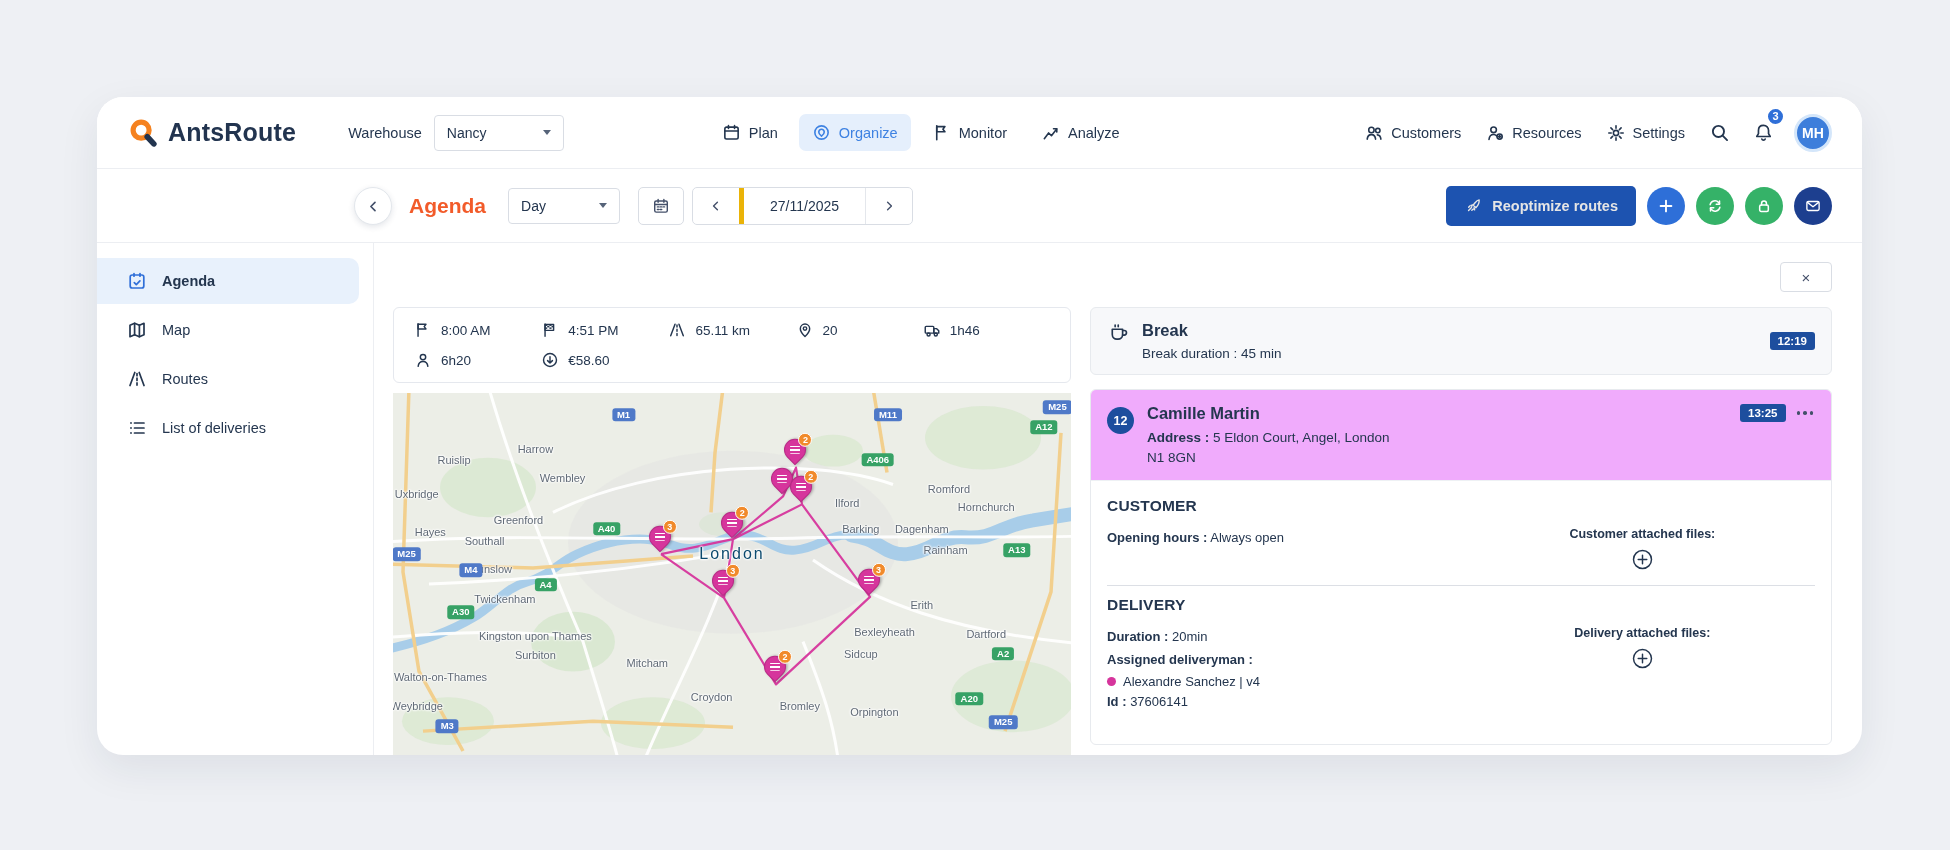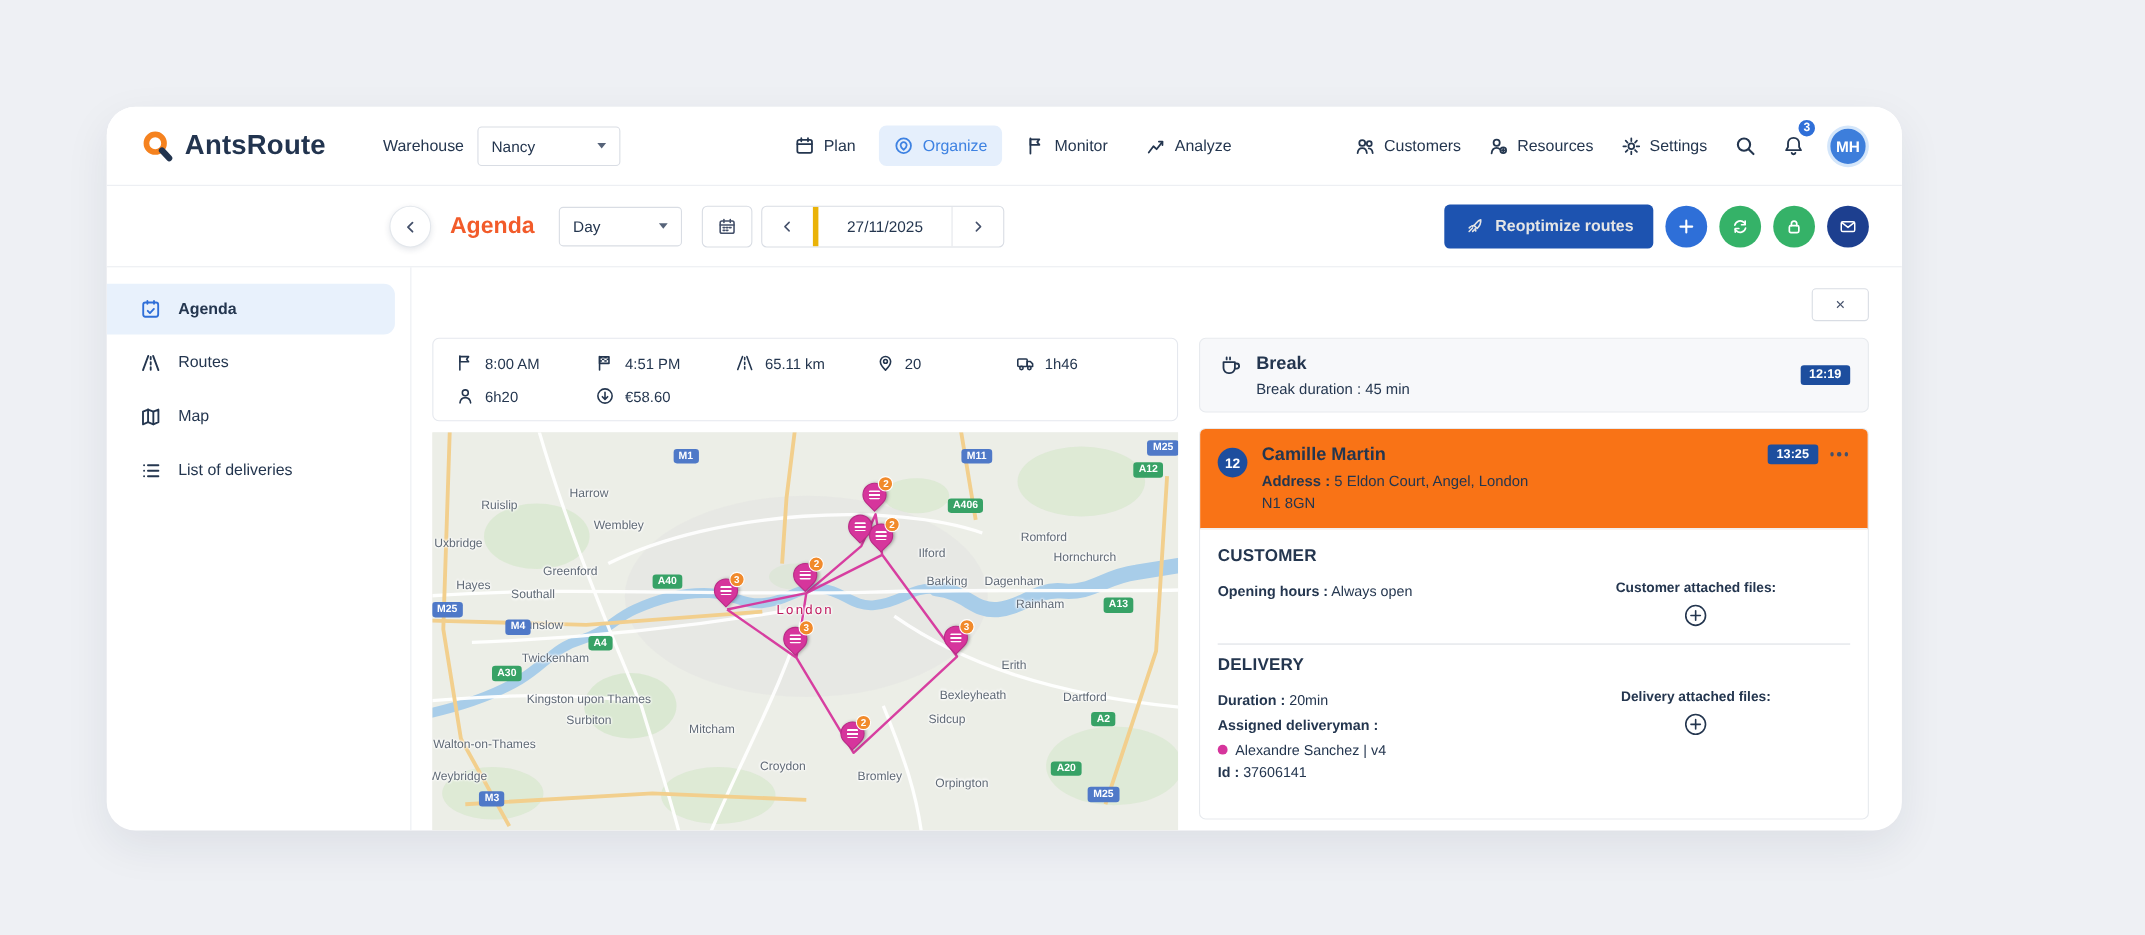--- a/index.html
+++ b/index.html
@@ -3,21 +3,21 @@
 <meta charset="utf-8">
 <style>
   * { box-sizing:border-box; }
   html,body { margin:0; padding:0; }
   body {
     width:1950px; height:850px; position:relative; overflow:hidden;
     background:#eef0f4; color:#24364f;
     font-family:"Liberation Sans","DejaVu Sans",sans-serif;
   }
   .app-card {
-    position:absolute; left:97px; top:97px; width:1632px; height:658px;
+    position:absolute; left:97px; top:97px; width:1765px; height:658px;
     background:#fff; border-radius:26px; overflow:hidden;
     box-shadow:0 14px 40px rgba(25,39,70,.08);
     display:flex; flex-direction:column;
   }
   .v-divider { position:absolute; left:276px; top:72px; bottom:0; width:1px; background:#eceef2; z-index:1; }
 
   
   .navbar { height:72px; flex:0 0 72px; display:flex; align-items:center; padding:0 30px; border-bottom:1px solid #eceef2; background:#fff; z-index:3; }
   .brand { display:flex; align-items:center; gap:9px; }
   .brand-name { font-size:25px; font-weight:800; color:#22344f; letter-spacing:.2px; }
@@ -77,21 +77,21 @@
   .left-col { width:678px; flex:0 0 678px; display:flex; flex-direction:column; min-height:0; }
   .stats-card { border:1px solid #e5e8ee; border-radius:6px; padding:13px 20px; display:grid;
                 grid-template-columns:repeat(5,1fr); row-gap:12px; }
   .stat { display:flex; align-items:center; gap:9px; font-size:13.5px; font-weight:500; }
 
   
   .map-wrap { flex:1; margin-top:10px; position:relative; overflow:hidden; background:#eceee7; min-height:0; }
   .map-base { position:absolute; inset:0; width:100%; height:100%; z-index:0; }
   .town { position:absolute; transform:translate(-50%,-50%); font-size:11px; color:#606a76; white-space:nowrap; z-index:1;
           text-shadow:0 1px 2px #fff,0 -1px 2px #fff,1px 0 2px #fff,-1px 0 2px #fff; }
-  .town-big { font-size:12px; color:#be185d; letter-spacing:2px; }
+  .town-big { font-size:16px; color:#0c4a6e; letter-spacing:2px; }
   .shield { position:absolute; transform:translate(-50%,-50%); font-size:9.5px; font-weight:700; color:#fff;
             padding:2px 5px; border-radius:3px; z-index:2; line-height:1; }
   .shield.m { background:#4f79c8; }
   .shield.a { background:#37a266; }
   .marker { position:absolute; transform:translate(-50%,-94%); z-index:3; width:24px; height:30px; cursor:pointer; }
   .pin { width:22px; height:22px; border-radius:50% 50% 50% 0; transform:rotate(-45deg); background:#d6359c;
          border:1px solid #b92a86; box-shadow:1px 1px 3px rgba(0,0,0,.3); display:grid; place-items:center; }
   .pin-glyph { width:10px; height:8px; transform:rotate(45deg); border-radius:1px;
                background:repeating-linear-gradient(#fff 0 1.6px, transparent 1.6px 3.4px); }
   .pin-badge { position:absolute; top:-6px; right:-4px; min-width:14px; height:14px; border-radius:7px; background:#f18a2b;
@@ -99,21 +99,21 @@
 
   
   .right-col { flex:1; min-width:0; display:flex; flex-direction:column; gap:14px; padding-bottom:10px; min-height:0; }
   .break-card { background:#f7f8fa; border:1px solid #e7eaee; border-radius:6px; padding:13px 16px; display:flex; gap:13px; align-items:flex-start; }
   .bc-text { display:flex; flex-direction:column; gap:6px; }
   .bc-title { font-size:16.5px; font-weight:700; }
   .bc-sub { font-size:13.5px; }
   .time-badge { background:#1d4e9e; color:#fff; font-size:11.5px; font-weight:700; padding:3px 8px; border-radius:3px;
                 margin-left:auto; align-self:center; }
   .stop-card { border:1px solid #e7eaee; border-radius:6px; flex:1; min-height:0; display:flex; flex-direction:column; overflow:hidden; }
-  .sc-head { background:#f97316; padding:14px 16px 13px; display:flex; gap:13px; align-items:flex-start; border-bottom:1px solid #eef1f4; }
+  .sc-head { background:#f0abfc; padding:14px 16px 13px; display:flex; gap:13px; align-items:flex-start; border-bottom:1px solid #eef1f4; }
   .stop-num { width:27px; height:27px; flex:0 0 27px; border-radius:50%; background:#1d4e9e; color:#fff; font-size:12.5px;
               font-weight:700; display:grid; place-items:center; margin-top:3px; }
   .sc-name { font-size:16.5px; font-weight:700; margin-bottom:5px; }
   .sc-addr { font-size:13.5px; line-height:1.45; max-width:255px; }
   .sc-right { margin-left:auto; display:flex; align-items:center; gap:9px; }
   .time-badge.inhead { margin-left:0; align-self:auto; }
   .dots { display:flex; gap:3px; cursor:pointer; padding:4px 2px; }
   .dots i { width:3.5px; height:3.5px; border-radius:50%; background:#44506a; }
   .sc-body { padding:6px 16px 14px; flex:1; min-height:0; }
   .sec-title { font-size:15.5px; font-weight:700; margin:10px 0 12px; letter-spacing:.2px; }
@@ -346,34 +346,34 @@
             <rect x="3.2" y="4" width="13.6" height="13" rx="2"></rect>
               <path d="M7 2.6v2.6M13 2.6v2.6"></path>
               <path d="M7.3 11.6l2 2 3.6-3.8"></path>
           </svg>
         </span>
         <span>Agenda</span>
       </div>
       <div class="side-item">
         <span>
           <svg class="ic" width="20" height="20" viewBox="0 0 20 20" stroke="currentColor" fill="none" stroke-width="1.7" stroke-linecap="round" stroke-linejoin="round">
+            <path d="M3 5.2l4.6-1.9 4.8 1.9L17 3.3v11.5l-4.6 1.9-4.8-1.9L3 16.7z"></path>
+              <path d="M7.6 3.3v11.5M12.4 5.2v11.5"></path>
+          </svg>
+        </span>
+        <span>Map</span>
+      </div>
+      <div class="side-item">
+        <span>
+          <svg class="ic" width="20" height="20" viewBox="0 0 20 20" stroke="currentColor" fill="none" stroke-width="1.7" stroke-linecap="round" stroke-linejoin="round">
             <path d="M3 16.5L7.8 3.5M17 16.5L12.2 3.5"></path>
               <path d="M10 4.5v2.2M10 9.2v2.2M10 13.9v2.2"></path>
           </svg>
         </span>
         <span>Routes</span>
-      </div>
-      <div class="side-item">
-        <span>
-          <svg class="ic" width="20" height="20" viewBox="0 0 20 20" stroke="currentColor" fill="none" stroke-width="1.7" stroke-linecap="round" stroke-linejoin="round">
-            <path d="M3 5.2l4.6-1.9 4.8 1.9L17 3.3v11.5l-4.6 1.9-4.8-1.9L3 16.7z"></path>
-              <path d="M7.6 3.3v11.5M12.4 5.2v11.5"></path>
-          </svg>
-        </span>
-        <span>Map</span>
       </div>
       <div class="side-item">
         <span>
           <svg class="ic" width="20" height="20" viewBox="0 0 20 20" stroke="currentColor" fill="none" stroke-width="1.7" stroke-linecap="round">
             <path d="M7.5 5h9.5M7.5 10h9.5M7.5 15h9.5"></path>
             <circle cx="4" cy="5" r="0.9" fill="currentColor" stroke="none"></circle>
             <circle cx="4" cy="10" r="0.9" fill="currentColor" stroke="none"></circle>
             <circle cx="4" cy="15" r="0.9" fill="currentColor" stroke="none"></circle>
           </svg>
         </span>

